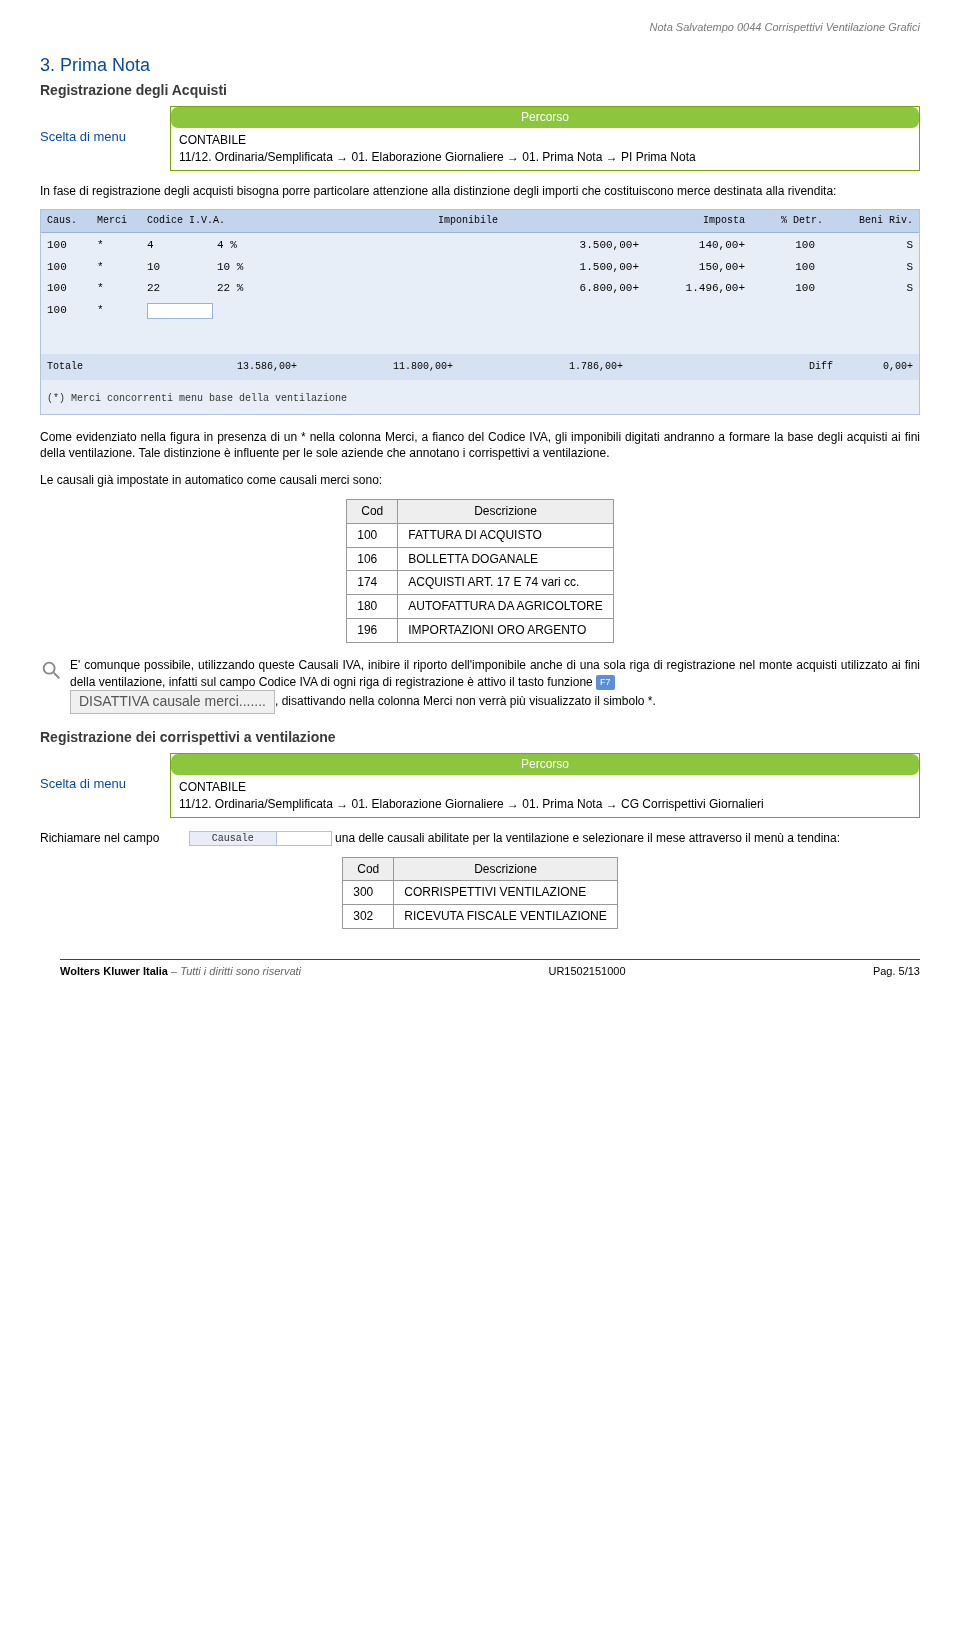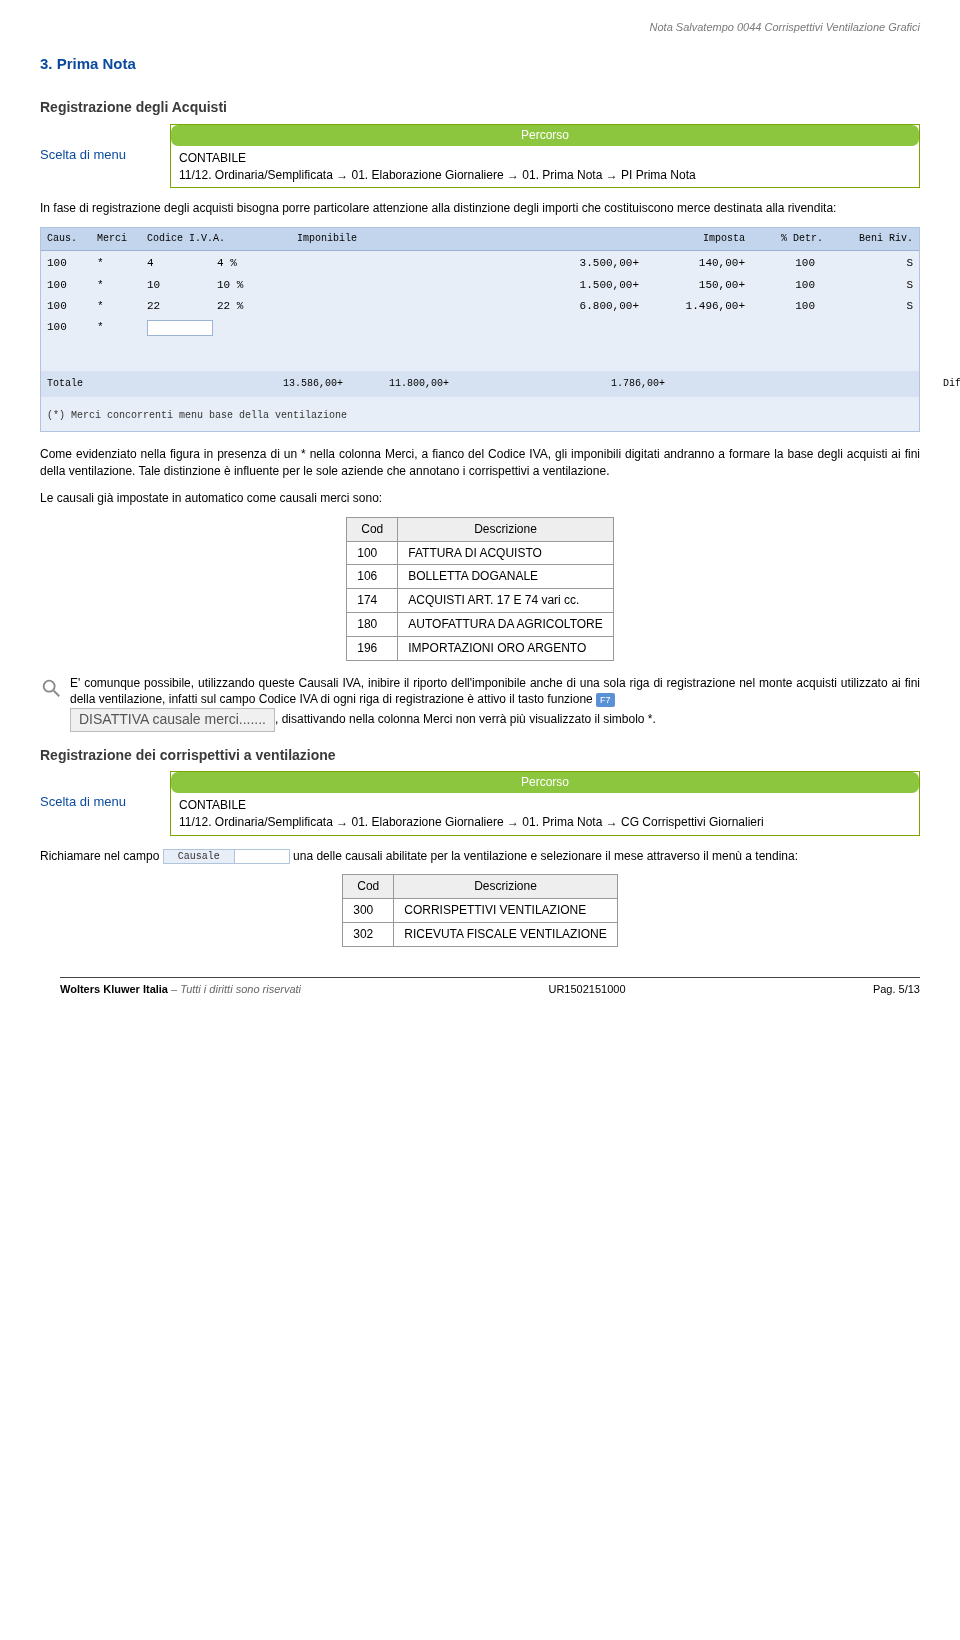--- a/index.html
+++ b/index.html
@@ -15,23 +15,23 @@
   }
   .header-note {
     text-align: right;
     font-style: italic;
     color: #7a7a7a;
     font-size: 11px;
     margin-bottom: 18px;
   }
   .h3 {
     color: #0a4a9e;
-    font-size: 15px;
-    font-weight: bold;
-    margin-bottom: 24px;
+    font-size: 18px;
+    font-weight: normal;
+    margin-bottom: 2px;
   }
   .h4 {
     color: #3a3a3a;
     font-size: 14px;
     font-weight: bold;
     margin-bottom: 6px;
   }
   .scelta-row {
     display: flex;
     align-items: flex-start;
@@ -100,21 +100,20 @@
     height: 16px;
     margin: 0 4px 0 0;
   }
   .scr-total {
     padding: 6px;
     display: grid;
     grid-template-columns: 100px 150px 1fr 140px 120px 70px 80px;
     background: #d6e2f2;
     margin-top: 30px;
     font-size: 10px;
-    gap: 46px;
   }
   .scr-note {
     padding: 12px 6px 8px 6px;
     font-size: 10px;
     color: #333;
   }
   .causali-wrap {
     display: flex;
     justify-content: center;
     margin: 8px 0 14px 0;
@@ -166,21 +165,22 @@
   .causale-field {
     display: inline-block;
     font-family: 'Courier New', monospace;
     font-size: 10px;
     color: #333;
     vertical-align: middle;
   }
   .causale-field .lbl {
     background: #e8eef7;
     border: 1px solid #b0c4de;
-    padding: 1px 14px;
+    padding: 1px 22px;
+    margin-left: 26px;
   }
   .causale-field .inp {
     background: #fff;
     border: 1px solid #b0c4de;
     padding: 1px 24px 1px 6px;
     border-left: none;
   }
   .footer {
     margin-top: 30px;
     padding-top: 4px;
@@ -214,21 +214,21 @@
   </div>
 </div>
 
 <p class="body-text">In fase di registrazione degli acquisti bisogna porre particolare attenzione alla distinzione degli importi che costituiscono merce destinata alla rivendita:</p>
 
 <div class="screenshot">
   <div class="screenshot-head">
     <div>Caus.</div>
     <div>Merci</div>
     <div style="grid-column:3/5">Codice I.V.A.</div>
-    <div style="text-align:left;padding-right:14px">Imponibile</div>
+    <div style="text-align:center;padding-right:14px">Imponibile</div>
     <div style="text-align:right;padding-right:8px">Imposta</div>
     <div style="text-align:right">% Detr.</div>
     <div style="text-align:right">Beni Riv.</div>
   </div>
   <div class="screenshot-grid">
     <div class="scr-row">
       <div>100</div>
       <div>*</div>
       <div>4</div>
       <div>4 %</div>

